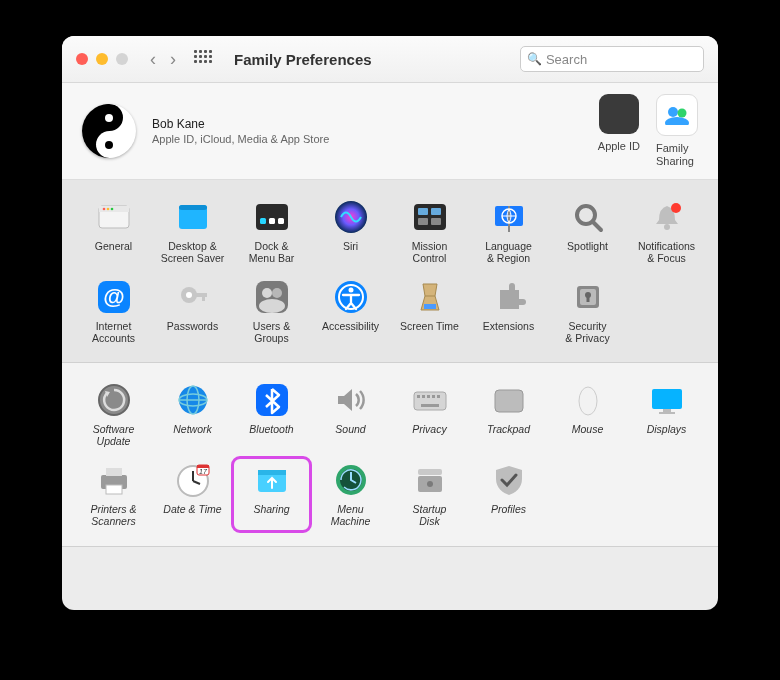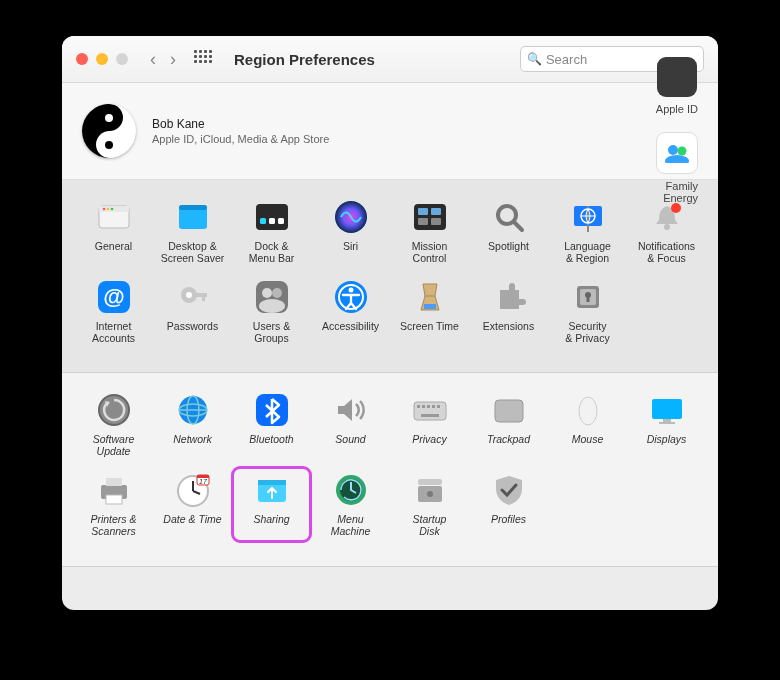--- a/index.html
+++ b/index.html
@@ -21,27 +21,27 @@
   .account{height:96px;background:#f7f7f7;border-bottom:1px solid #ddd;display:flex;align-items:center;padding:0 20px;}
   .yinyang{width:54px;height:54px;border-radius:50%;background:#fff;position:relative;box-shadow:0 1px 3px rgba(0,0,0,.3);overflow:hidden;}
   .yinyang::before{content:"";position:absolute;left:0;top:0;width:27px;height:54px;background:#000;}
   .yinyang::after{content:"";position:absolute;left:13.5px;top:0;width:27px;height:27px;border-radius:50%;background:#000;box-shadow:0 27px 0 #fff;}
   .yy-d1,.yy-d2{position:absolute;width:8px;height:8px;border-radius:50%;z-index:2;}
   .yy-d1{background:#fff;left:23px;top:9.5px;}
   .yy-d2{background:#000;left:23px;top:36.5px;}
   .userinfo{margin-left:16px;}
   .username{font-size:12px;font-weight:500;color:#222;}
   .usersub{font-size:11px;color:#666;margin-top:2px;}
-  .acct-right{margin-left:auto;display:flex;gap:16px;text-align:right;flex-direction:column;}
+  .acct-right{margin-left:auto;display:flex;gap:16px;text-align:left;}
   .acct-item .ic{width:40px;height:40px;border-radius:9px;margin:0 auto 6px;display:flex;align-items:center;justify-content:center;}
   .acct-item .lbl{font-size:11px;color:#444;line-height:1.15;white-space:pre-line;}
   .apple-ic{background:#3a3a3a;color:#fff;font-size:22px;}
   .family-ic{background:#fff;border:1px solid #ddd;}
   
-  .section{background:#e6e6e6;padding:14px 12px 24px;border-bottom:1px solid #d0d0d0;}
+  .section{background:#e6e6e6;padding:14px 12px 14px;border-bottom:1px solid #d0d0d0;}
   .section.light{background:#f3f3f3;font-style:italic;}
   .row{display:grid;grid-template-columns:repeat(8,1fr);gap:6px 0;}
   .pref{display:flex;flex-direction:column;align-items:center;cursor:default;padding:4px 2px;border-radius:8px;}
   .pref.hl{outline:3px solid #d84ae8;outline-offset:-2px;}
   .pic{width:38px;height:38px;display:flex;align-items:center;justify-content:center;margin-bottom:4px;position:relative;}
   .pl{font-size:10.5px;color:#333;text-align:center;line-height:1.15;white-space:pre-line;min-height:24px;}
   svg{display:block;}
 </style>
 </head>
 <body>
@@ -65,21 +65,21 @@
         <span></span>
       <span></span>
         <span></span>
         <span></span>
         <span></span>
       <span></span>
         <span></span>
         <span></span>
         <span></span>
     </div>
-    <div class="title">Region Preferences</div>
+    <div class="title">Family Preferences</div>
     <div class="search">
       <span class="mag">🔍</span>
       <span>Search</span>
     </div>
   </div>
 
   <div class="account">
     <div class="yinyang">
       <div class="yy-d1"></div>
         <div class="yy-d2"></div>
@@ -95,21 +95,21 @@
       </div>
       <div class="acct-item">
         <div class="ic family-ic">
           <svg width="28" height="20">
               <circle cx="10" cy="7" r="5" fill="#34a3ff"></circle>
               <circle cx="19" cy="8" r="4.5" fill="#2fd36b"></circle>
               <ellipse cx="14" cy="18" rx="12" ry="6" fill="#34a3ff"></ellipse>
             </svg>
         </div>
         <div class="lbl">Family
-Energy</div>
+Sharing</div>
       </div>
     </div>
   </div>
 
   <div class="section">
     <div class="row" id="row1">
         <div class="pref">
           <div class="pic">
             <svg width="38" height="38">
               <rect x="4" y="8" width="30" height="22" rx="3" fill="#f4f4f4" stroke="#bbb"></rect>
@@ -168,38 +168,38 @@
               <rect x="7" y="20" width="10" height="7" rx="1" fill="#888"></rect>
               <rect x="20" y="20" width="10" height="7" rx="1" fill="#888"></rect>
             </svg>
           </div>
           <div class="pl">Mission
 Control</div>
         </div>
         <div class="pref">
           <div class="pic">
             <svg width="38" height="38">
-              <circle cx="17" cy="17" r="9" fill="none" stroke="#777" stroke-width="4"></circle>
-              <line x1="24" y1="24" x2="32" y2="32" stroke="#777" stroke-width="4" stroke-linecap="round"></line>
-            </svg>
-          </div>
-          <div class="pl">Spotlight</div>
-        </div>
-        <div class="pref">
-          <div class="pic">
-            <svg width="38" height="38">
               <rect x="5" y="8" width="28" height="20" rx="2" fill="#1a7bff"></rect>
               <line x1="19" y1="8" x2="19" y2="34" stroke="#888" stroke-width="2"></line>
               <circle cx="19" cy="18" r="7" fill="none" stroke="#fff" stroke-width="1.5"></circle>
               <line x1="12" y1="18" x2="26" y2="18" stroke="#fff"></line>
               <path d="M19 11 Q23 18 19 25 Q15 18 19 11" fill="none" stroke="#fff"></path>
             </svg>
           </div>
           <div class="pl">Language
 &amp; Region</div>
+        </div>
+        <div class="pref">
+          <div class="pic">
+            <svg width="38" height="38">
+              <circle cx="17" cy="17" r="9" fill="none" stroke="#777" stroke-width="4"></circle>
+              <line x1="24" y1="24" x2="32" y2="32" stroke="#777" stroke-width="4" stroke-linecap="round"></line>
+            </svg>
+          </div>
+          <div class="pl">Spotlight</div>
         </div>
         <div class="pref">
           <div class="pic">
             <svg width="38" height="38">
               <path d="M19 8 Q27 10 27 22 L30 26 L8 26 L11 22 Q11 10 19 8" fill="#bfbfbf"></path>
               <circle cx="19" cy="29" r="3" fill="#bfbfbf"></circle>
               <circle cx="28" cy="10" r="5" fill="#ff3b30"></circle>
             </svg>
           </div>
           <div class="pl">Notifications

